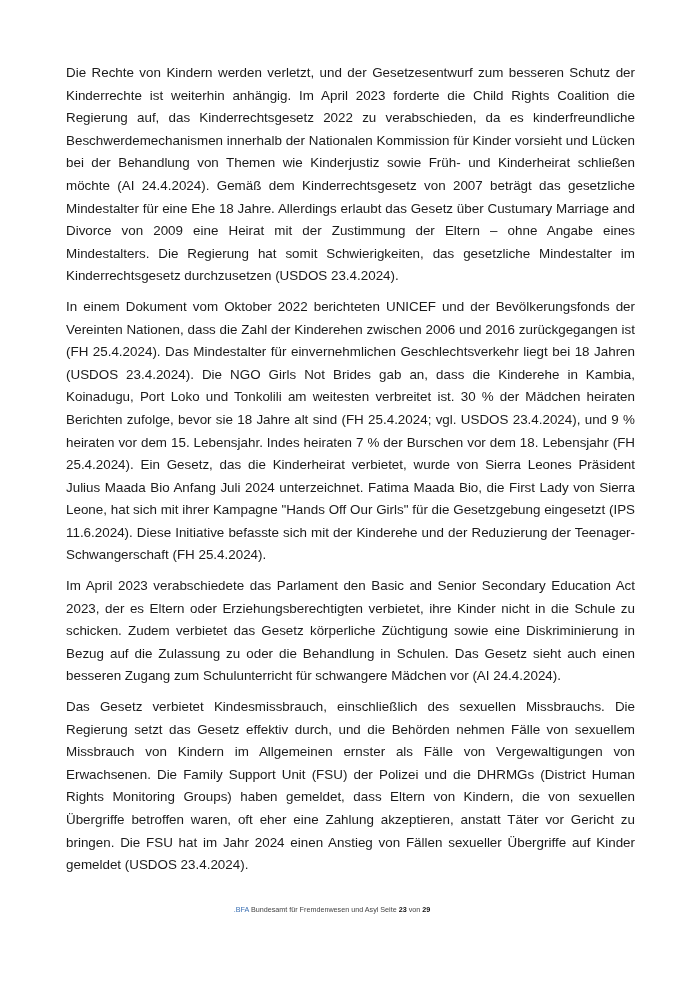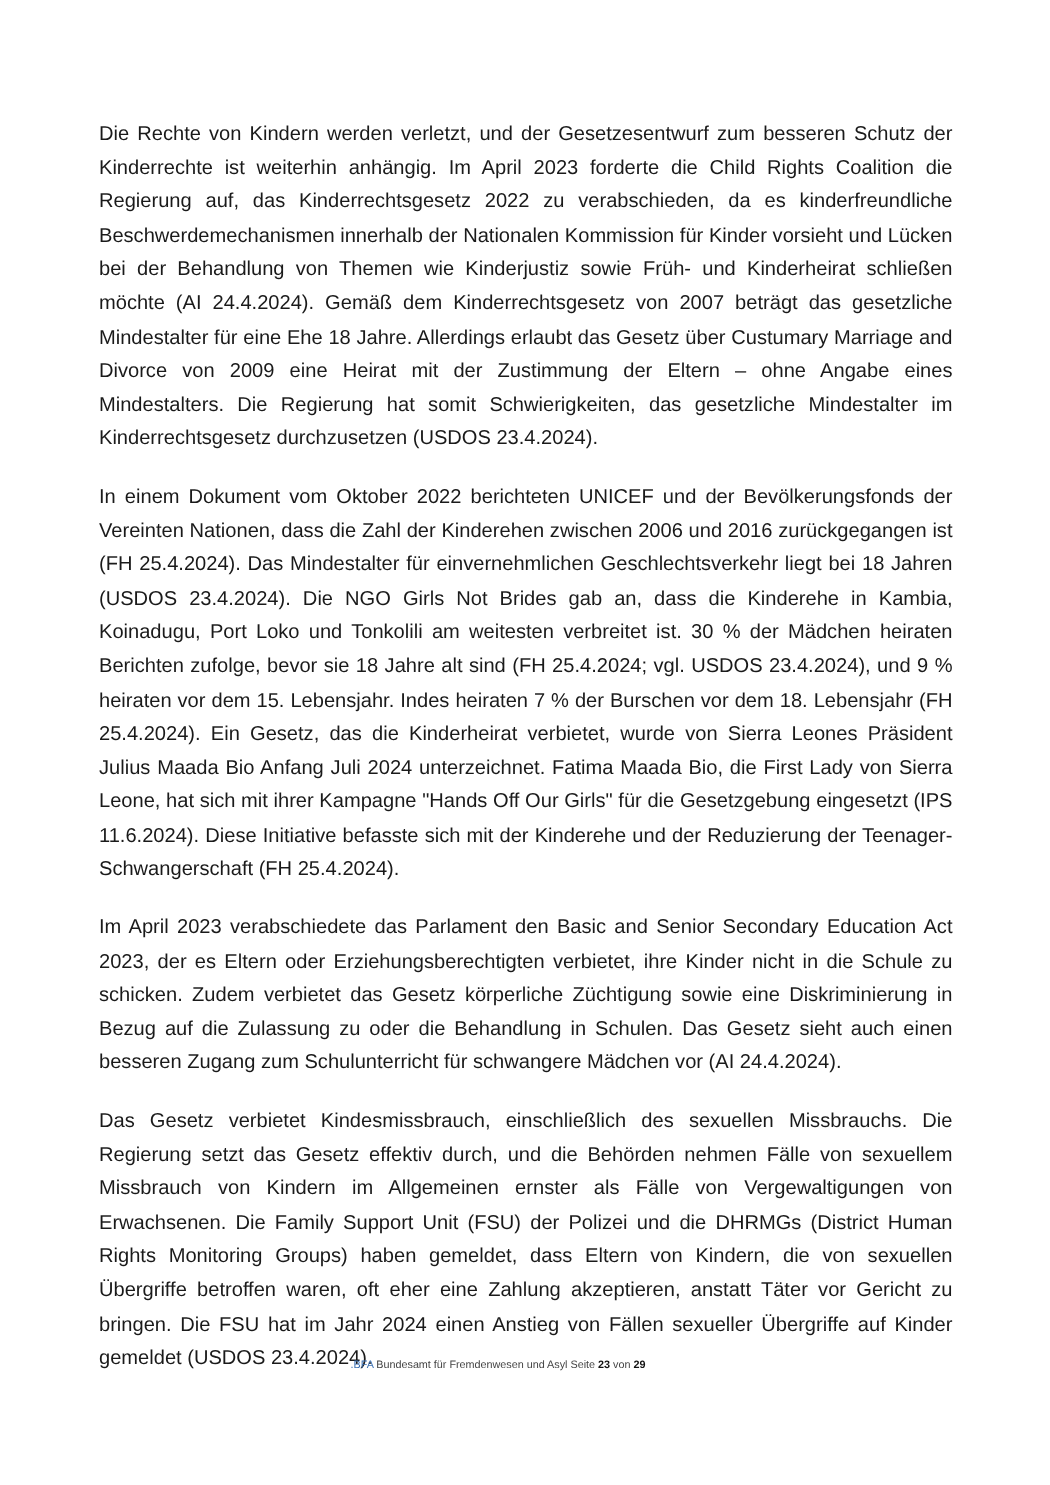--- a/index.html
+++ b/index.html
@@ -2,21 +2,21 @@
 <html><head>
 <meta charset="utf-8">
 <style>
   html, body { margin: 0; padding: 0; background: #ffffff; }
   body { width: 700px; height: 990px; position: relative; overflow: hidden; }
   .page {
     position: absolute; left: 66px; top: 62px; width: 569px;
     font-family: "Liberation Sans", sans-serif;
     font-size: 13.4px; line-height: 22.6px; color: #1a1a1a;
   }
-  .page p { margin: 16px 0 8px 0; text-align: justify; }
+  .page p { margin: 0 0 8px 0; text-align: justify; }
   .footer {
     position: absolute; left: 0; top: 905px; width: 664px; text-align: center;
     font-family: "Liberation Sans", sans-serif; font-size: 7.2px; color: #444;
   }
   .footer .brand { color: #3a6fb3; }
   .footer b { color: #111; }
 </style>
 </head>
 <body>
 

